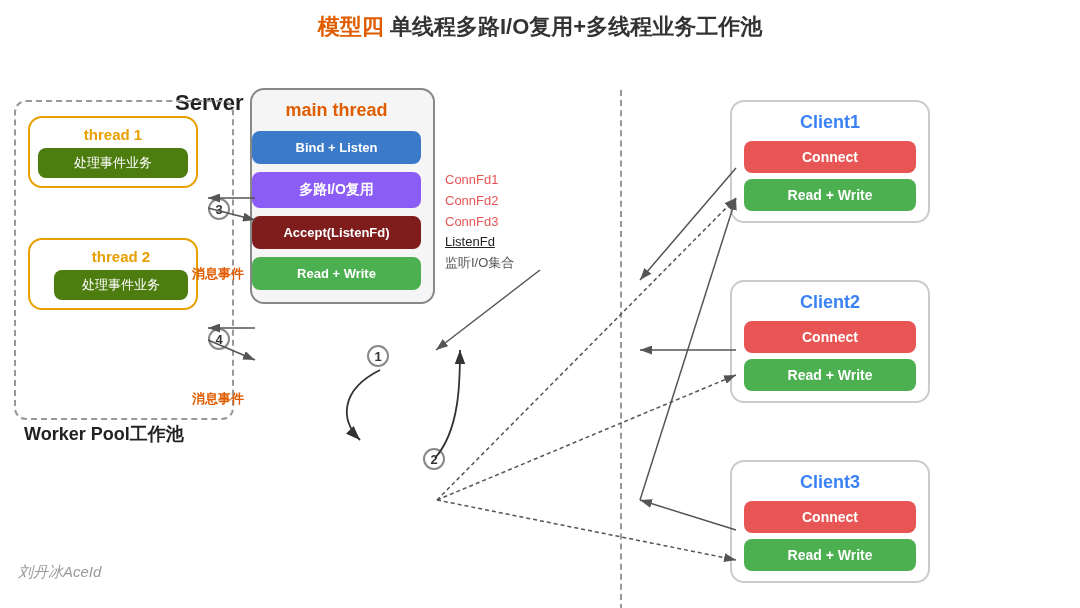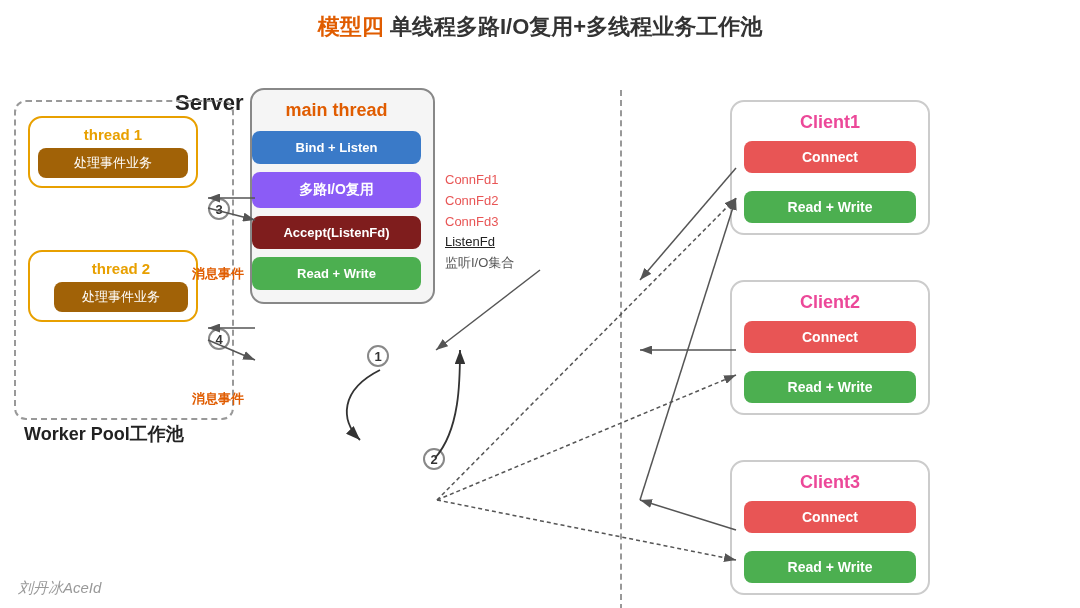--- a/index.html
+++ b/index.html
@@ -71,30 +71,30 @@
       padding: 8px;
     }
     .thread-label {
       color: #e8a000;
       font-size: 15px;
       font-weight: bold;
       margin-bottom: 5px;
       text-align: center;
     }
     .thread-inner {
-      background: #a16207;
+      background: #4d7c0f;
       border-radius: 8px;
       color: #fff;
       font-size: 13px;
       text-align: center;
       padding: 6px 4px;
     }
 
     .thread-1 { left: 28px; top: 66px; }
-    .thread-2 { left: 28px; top: 200px; padding-left: 24px; }
+    .thread-2 { left: 28px; top: 188px; padding-left: 24px; }
 
     
     .main-thread-box {
       position: absolute;
       left: 250px;
       top: 38px;
       width: 185px;
       border: 2.5px solid #888;
       border-radius: 14px;
       background: #f5f5f5;
@@ -182,53 +182,53 @@
       position: absolute;
       width: 200px;
       border: 2px solid #ccc;
       border-radius: 14px;
       background: #fff;
       padding: 10px 12px;
     }
     .client-label {
       font-size: 18px;
       font-weight: bold;
-      color: #ec4899;
+      color: #3b82f6;
       text-align: center;
       margin-bottom: 8px;
     }
     .client-btn {
       border-radius: 8px;
       color: #fff;
       font-size: 14px;
       font-weight: bold;
       text-align: center;
       padding: 8px 6px;
-      margin-bottom: 18px;
+      margin-bottom: 6px;
     }
     .btn-red { background: #e85555; }
     .btn-green { background: #4caf50; }
 
     .client1 { left: 80px; top: 10px; }
     .client2 { left: 80px; top: 190px; }
     .client3 { left: 80px; top: 370px; }
 
     
     .arrows-svg {
       position: absolute;
       left: 0; top: 0;
       width: 1080px;
       height: 608px;
       pointer-events: none;
     }
 
     
     .watermark {
       position: absolute;
-      bottom: 4px;
+      bottom: 20px;
       left: 18px;
       font-size: 15px;
       color: #999;
       font-style: italic;
     }
   </style>
 </head>
 <body>
 
 <div class="page-title">

